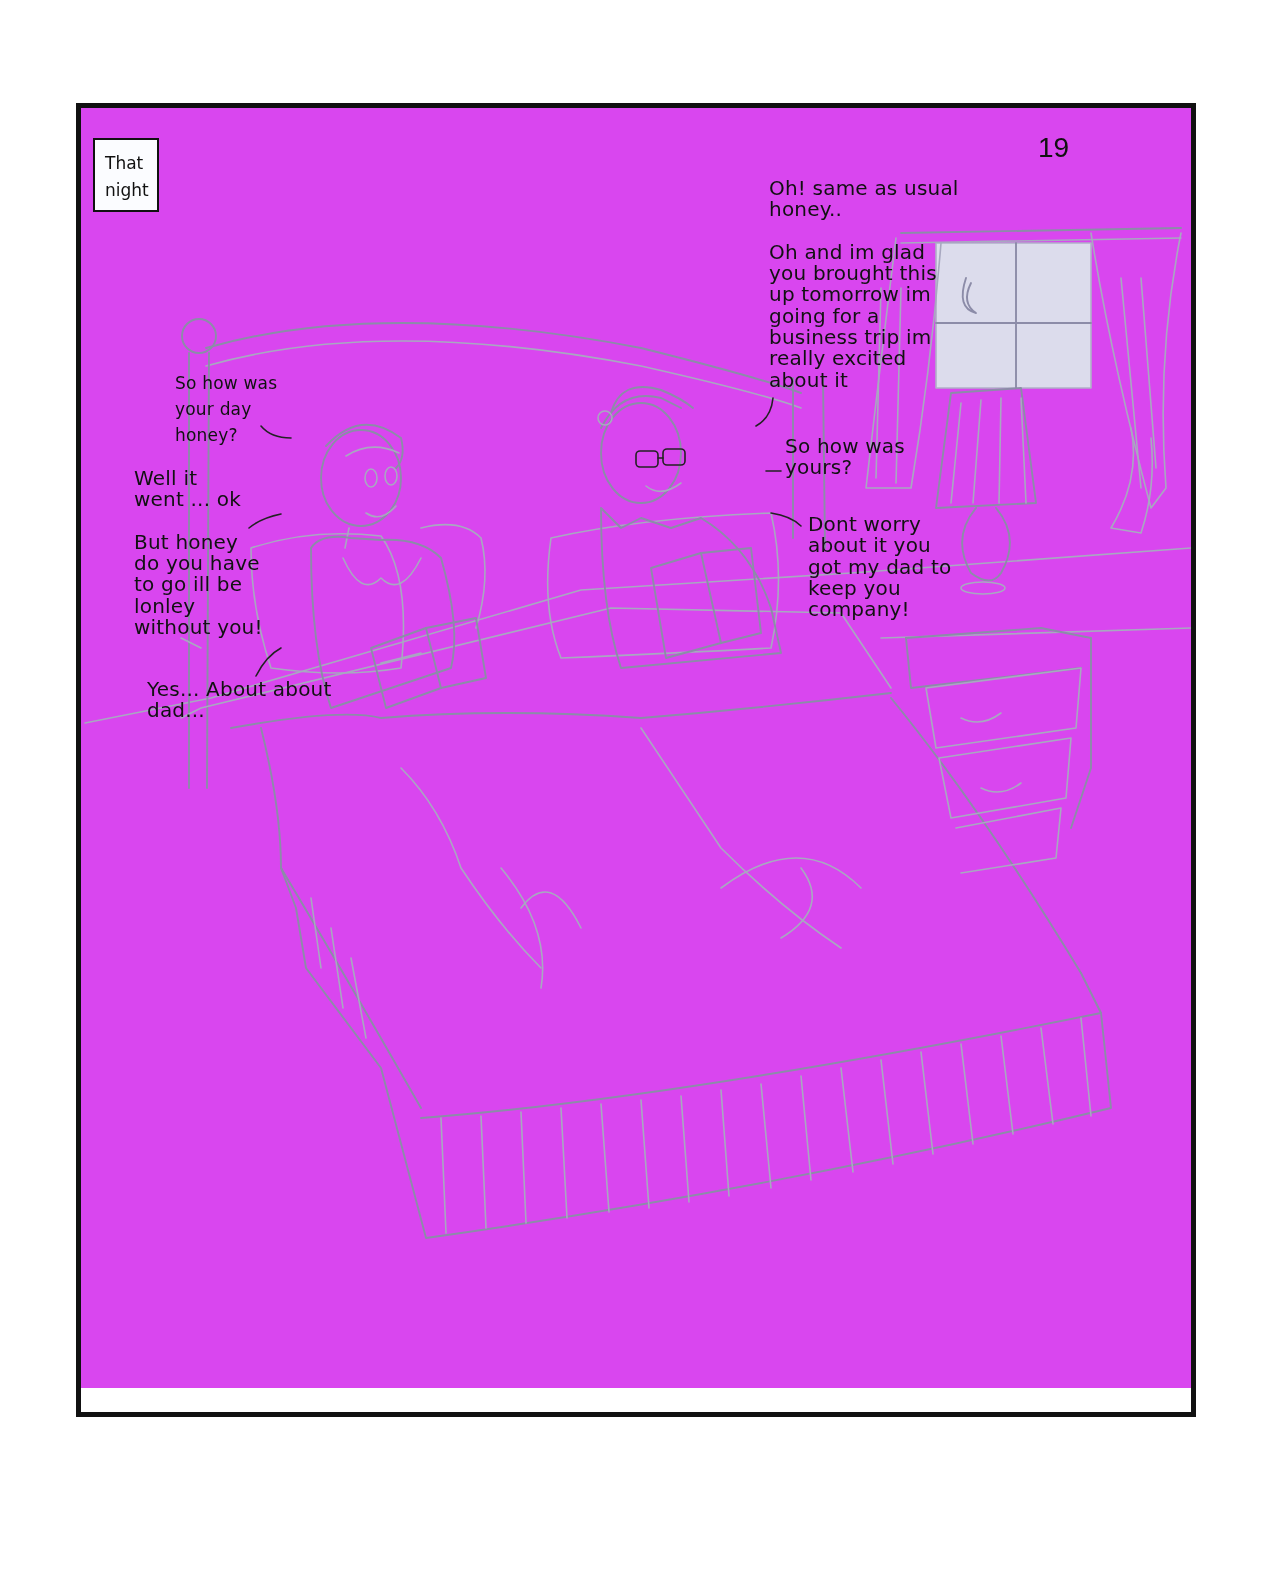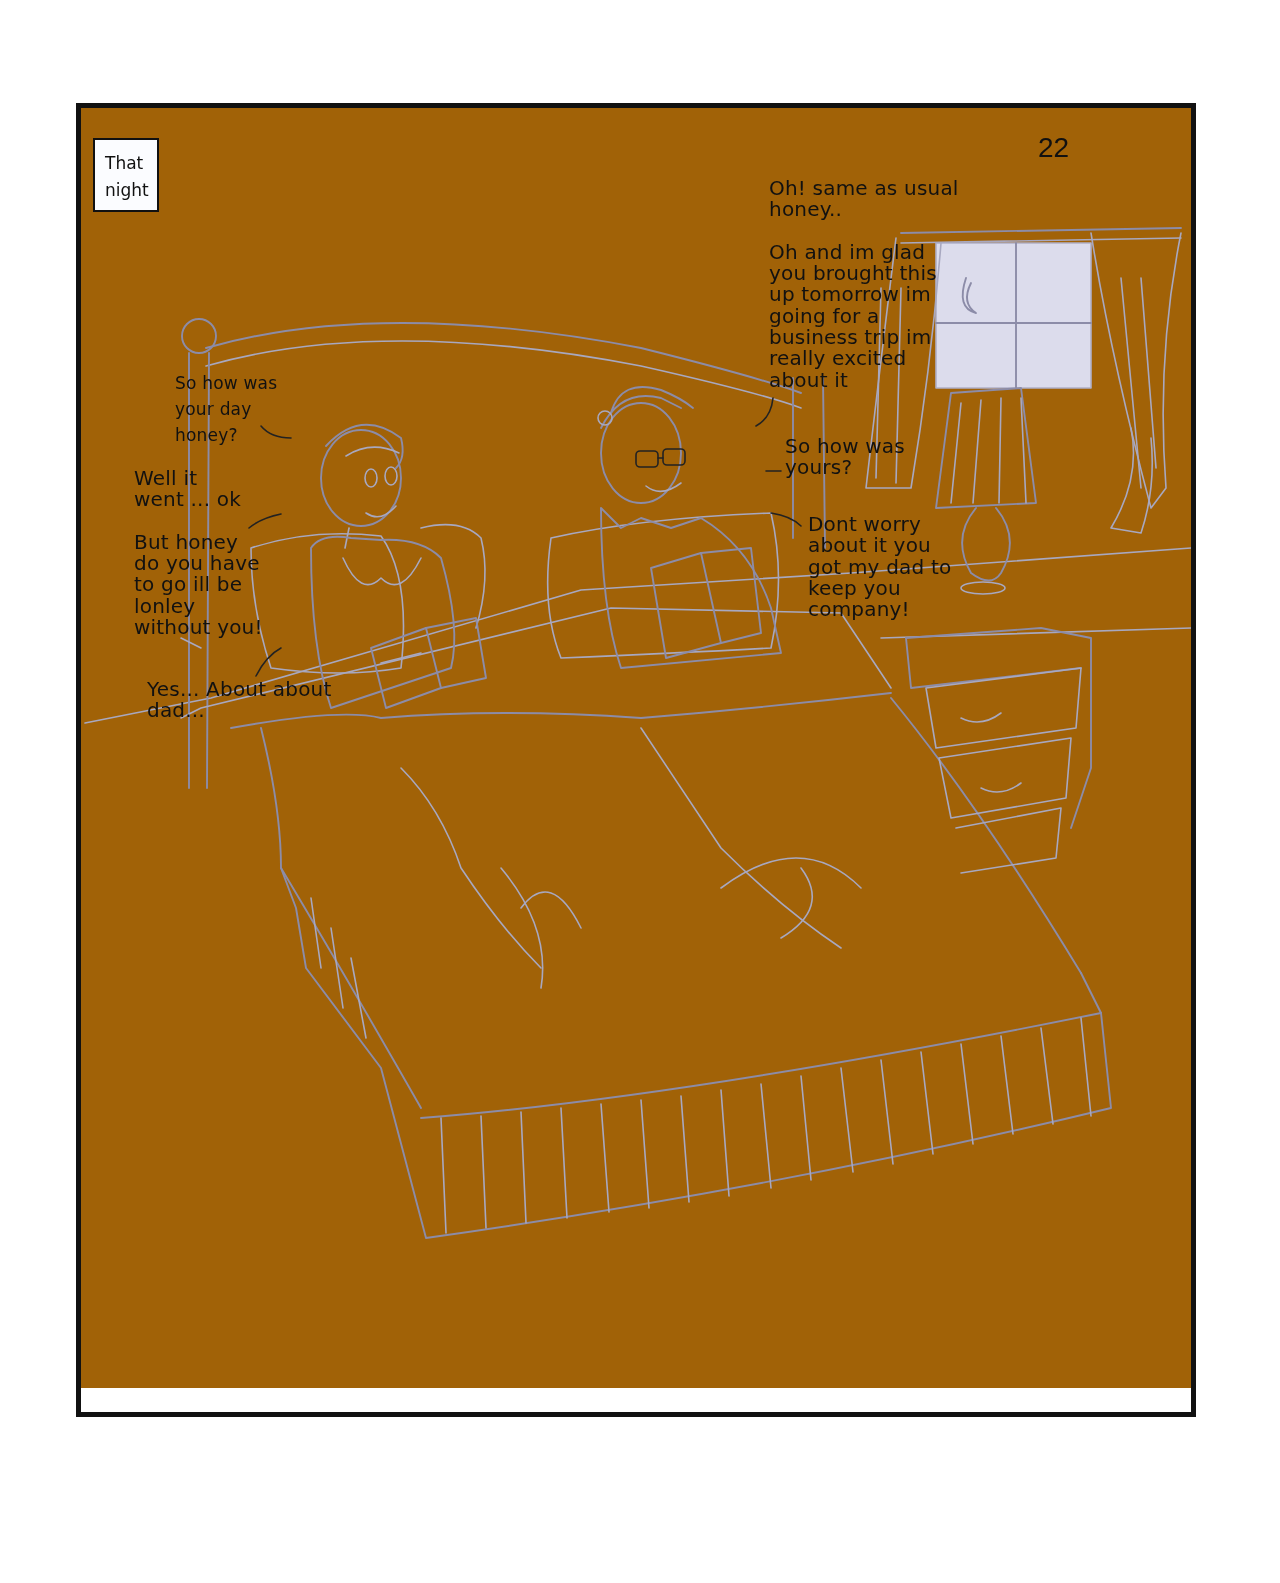--- a/index.html
+++ b/index.html
@@ -14,21 +14,21 @@
       overflow: hidden;
       font-family: "DejaVu Sans", sans-serif;
     }
     .page-frame {
       position: absolute;
       left: 76px;
       top: 103px;
       width: 1110px;
       height: 1304px;
       border: 5px solid #111;
-      background: #a16207;
+      background: #d946ef;
       overflow: hidden;
     }
     .bottom-strip {
       position: absolute;
       left: 0;
       bottom: 0;
       width: 100%;
       height: 24px;
       background: #ffffff;
     }
@@ -211,21 +211,21 @@
     <path class="ink" d="M180 318 Q190 330 210 330"></path>
     <path class="ink" d="M168 420 Q180 410 200 406"></path>
     <path class="ink" d="M175 568 Q185 548 200 540"></path>
     <path class="ink" d="M675 318 Q690 310 692 290"></path>
     <path class="ink" d="M685 363 L700 363"></path>
     <path class="ink" d="M690 405 Q710 408 720 418"></path>
   </svg>
 
   <div class="caption-box">That
 night</div>
-  <div class="page-number">22</div>
+  <div class="page-number">19</div>
 
   <div class="dialogue large" style="left:94px; top:262px;">So how was
 your day
 honey?</div>
   <div class="dialogue" style="left:688px; top:70px;">Oh! same as usual
 honey..
 
 Oh and im glad
 you brought this
 up tomorrow im

